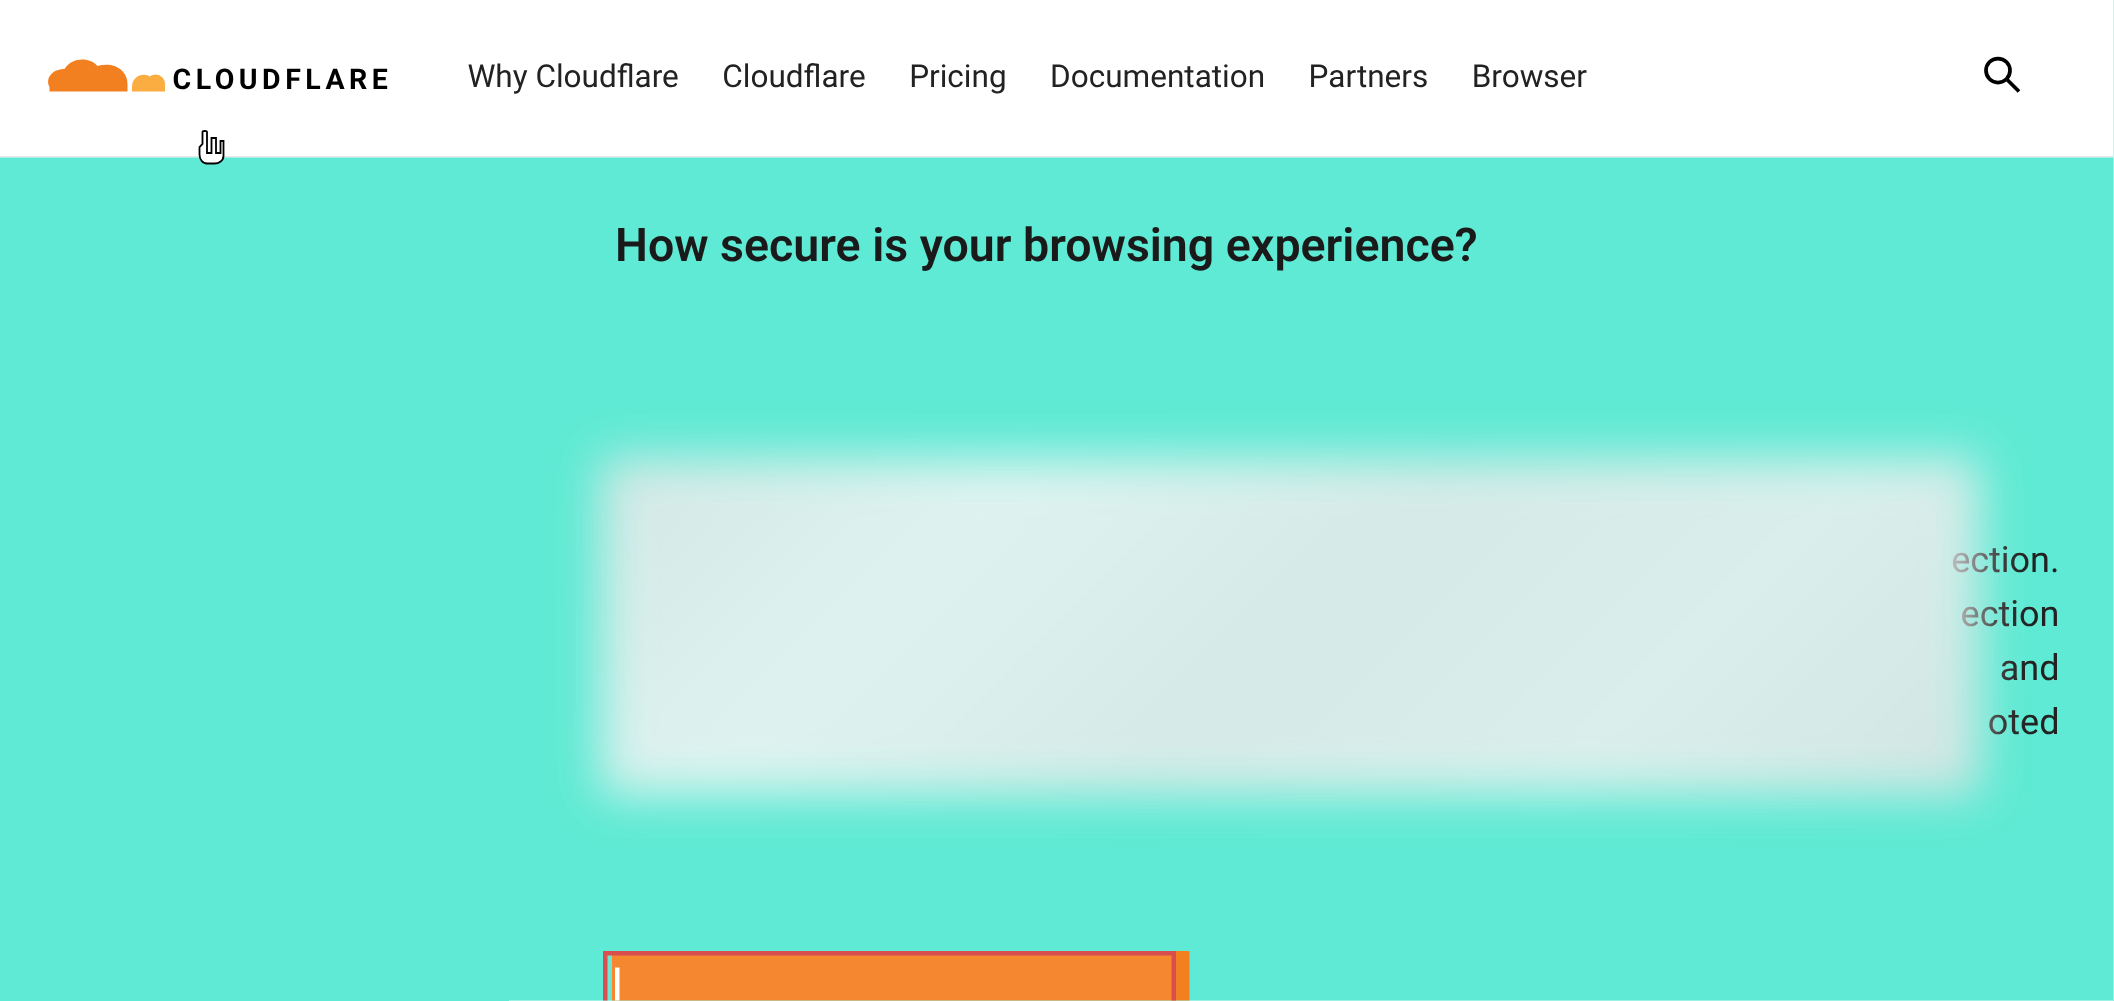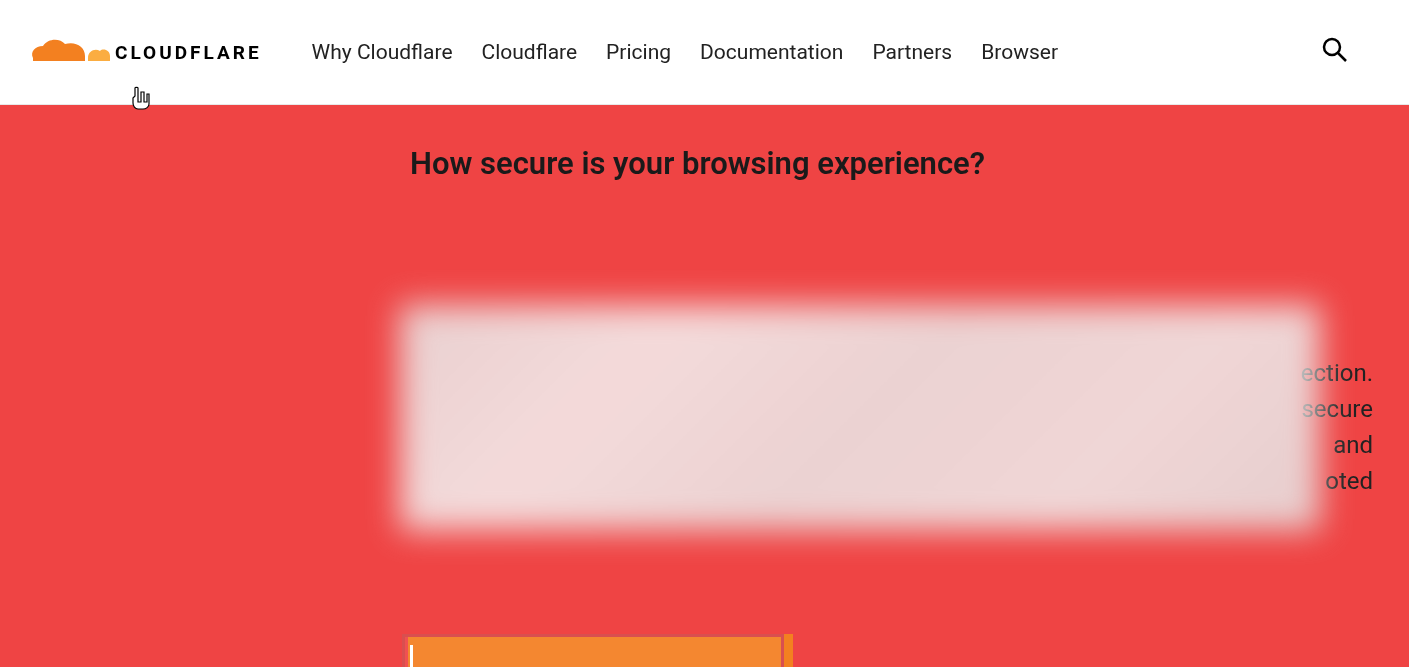--- a/index.html
+++ b/index.html
@@ -74,21 +74,21 @@
       margin-right: 30px;
     }
     
     .search-icon {
       width: 28px;
       height: 28px;
       cursor: pointer;
     }
     
     .main {
-      background: #ef4444;
+      background: #5eead4;
       padding: 40px 0 60px 0;
       height: calc(667px - 105px);
       position: relative;
     }
     
     .content {
       padding-left: 410px;
       padding-right: 20px;
     }
     
@@ -203,21 +203,21 @@
   </div>
 </header>
 
 <main class="main">
   <div class="content">
     <h1 class="heading">How secure is your browsing experience?</h1>
   </div>
 
   <div class="partial-text">
     <div>ection.</div>
-    <div>secure</div>
+    <div>ection</div>
     <div>and</div>
     <div>oted</div>
   </div>
 
   <div class="blurred-box"></div>
 
   <button class="cta-button">
     <span>Check My Browser</span>
   </button>
 

